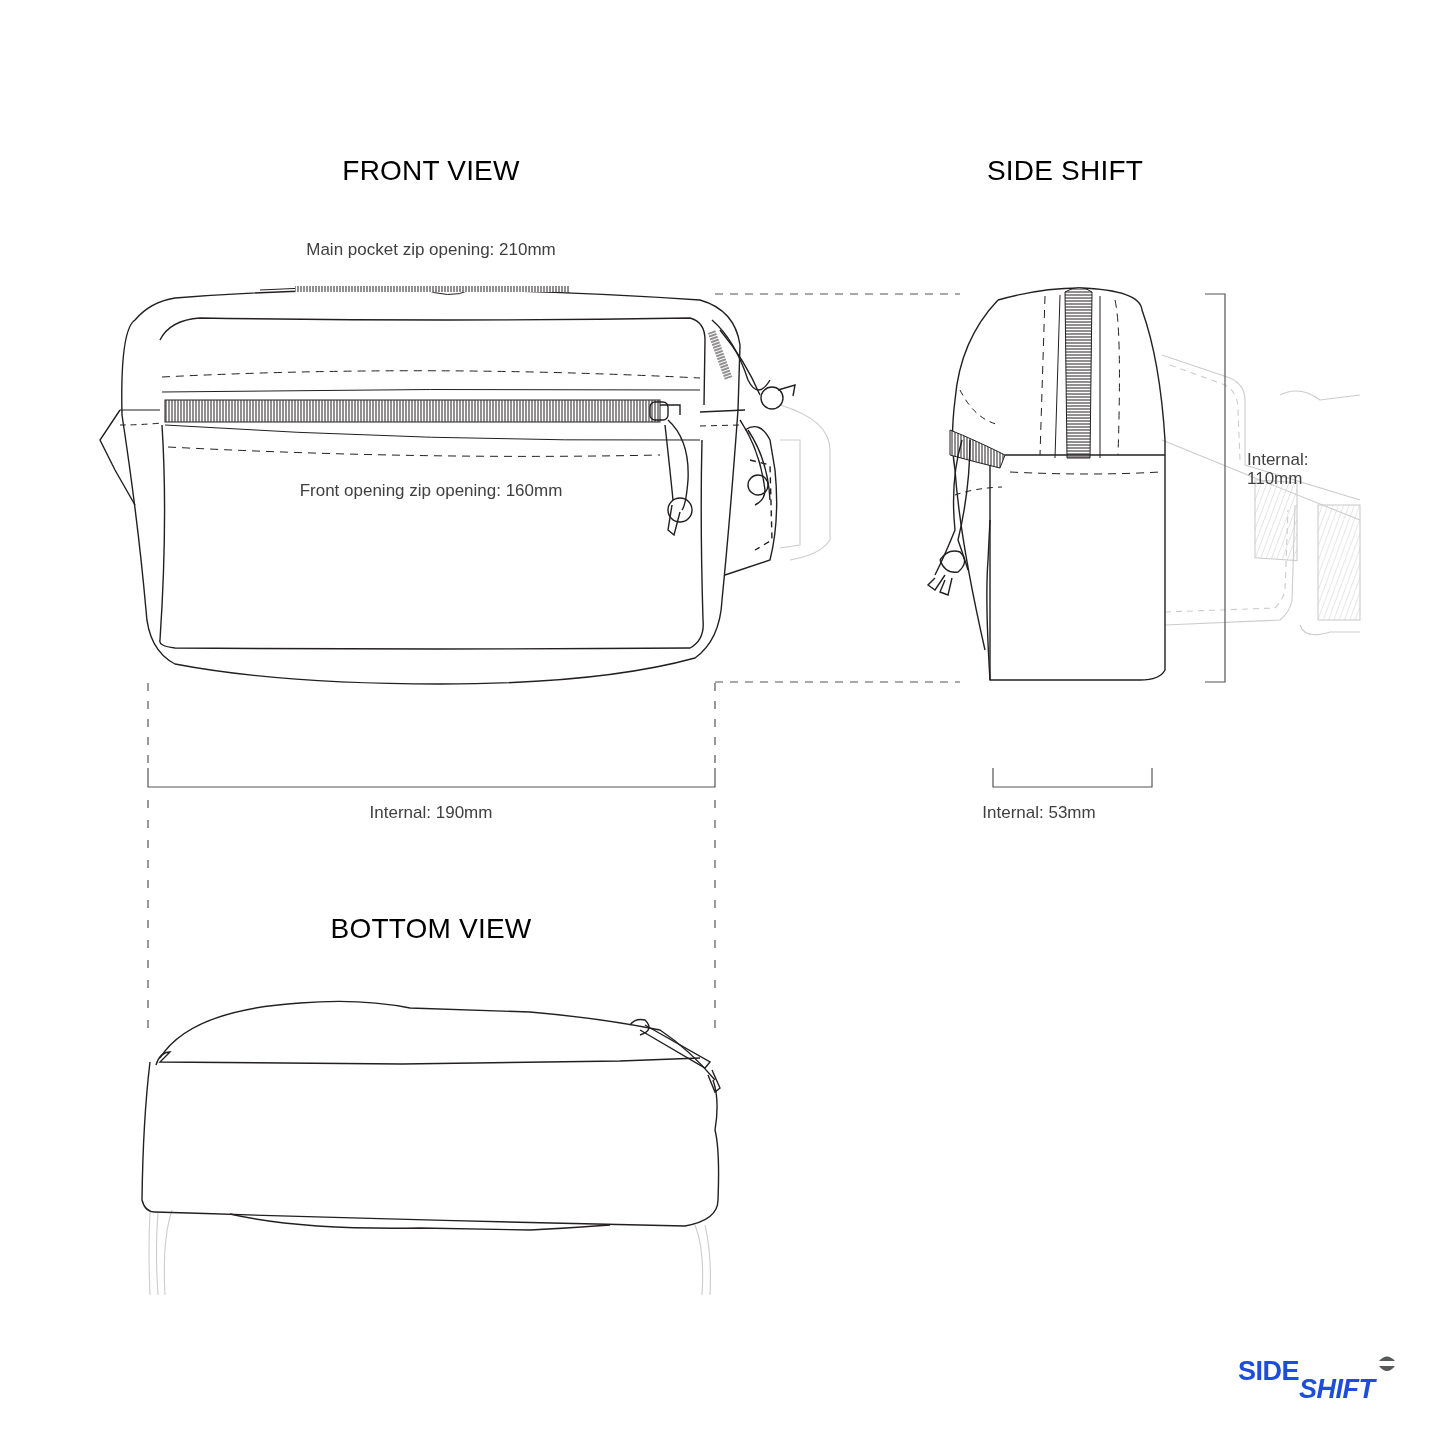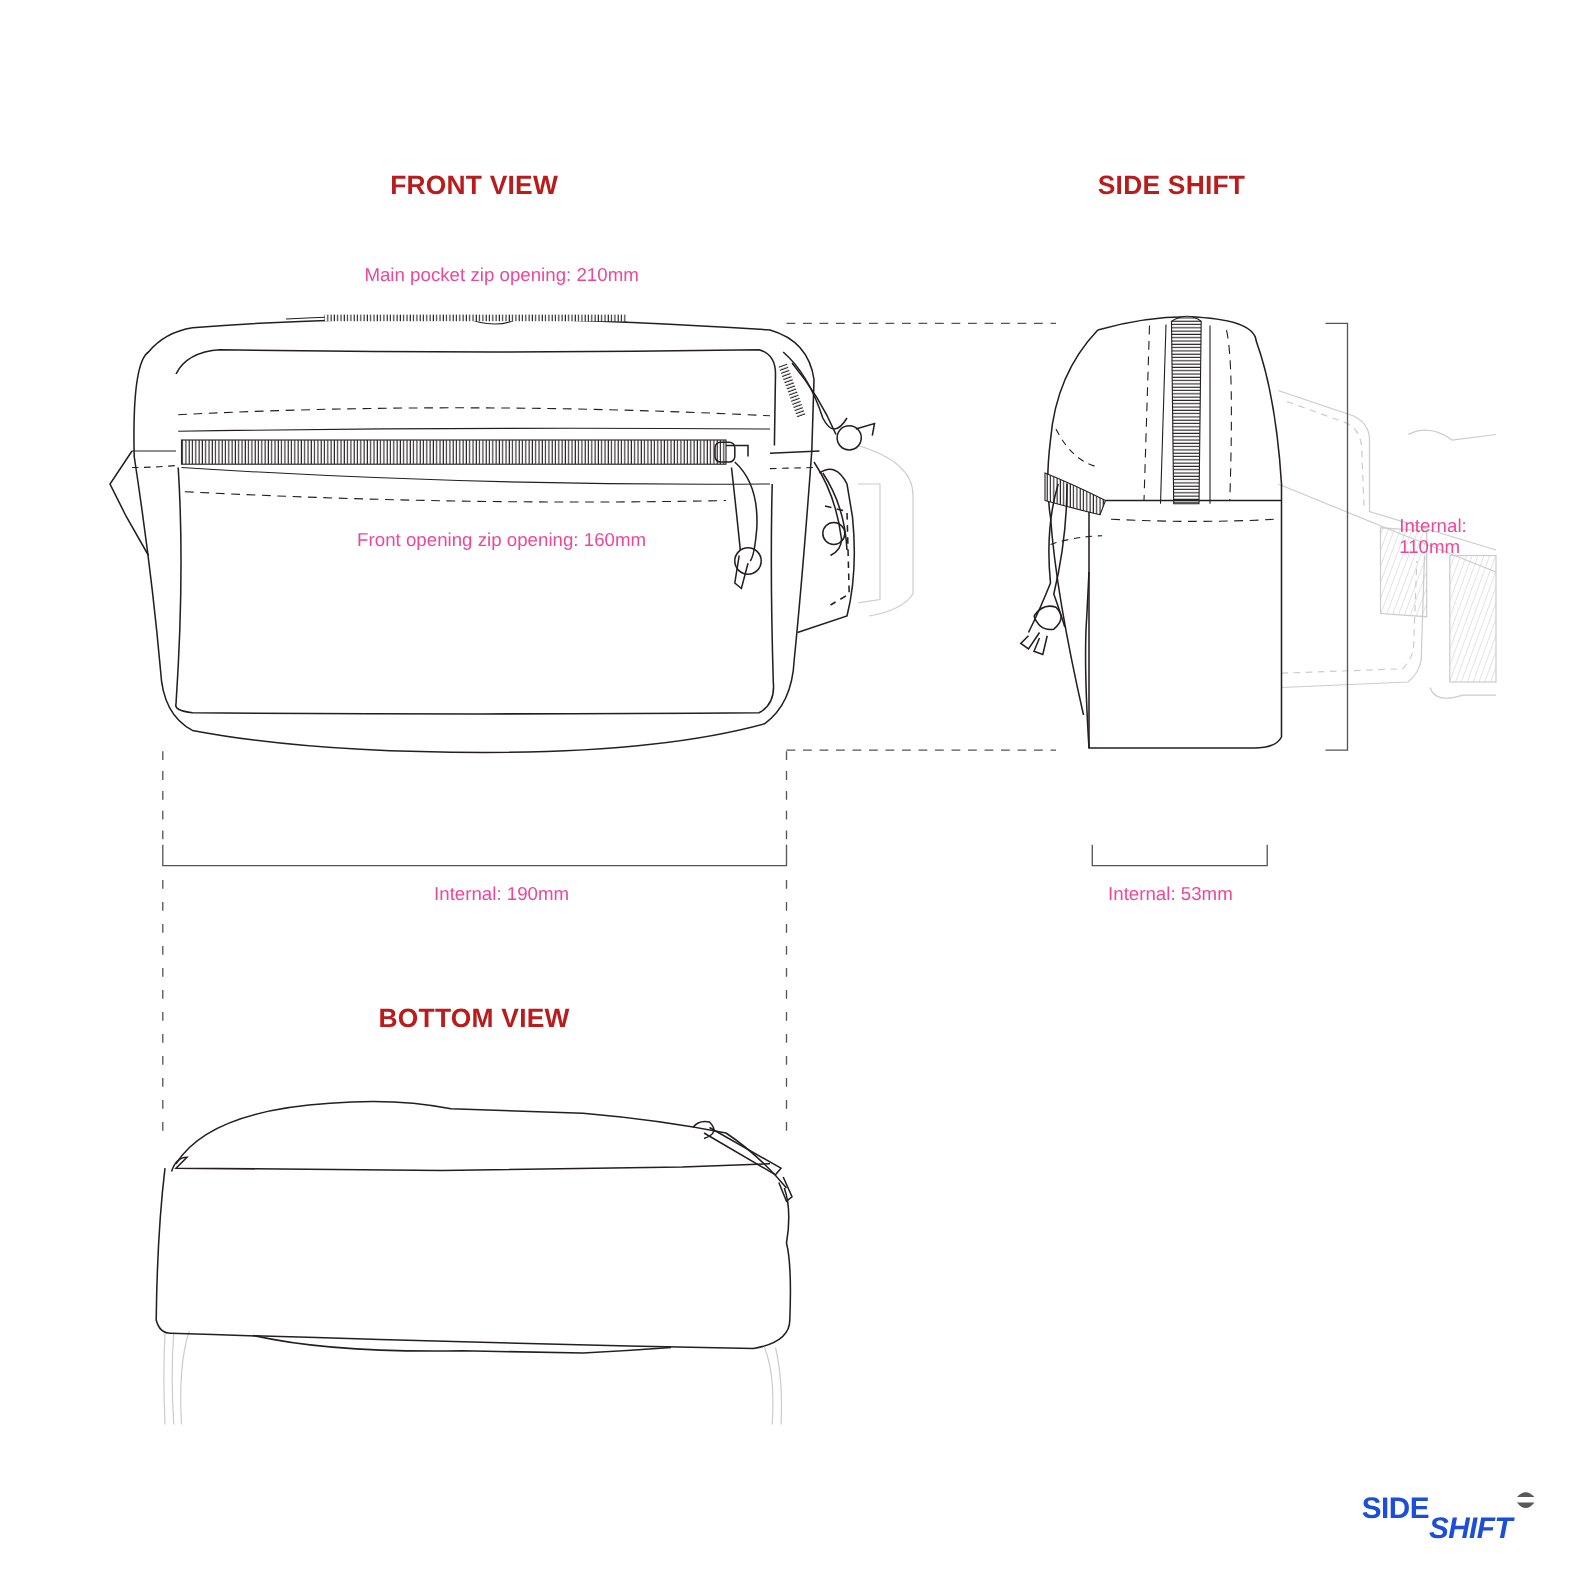--- a/index.html
+++ b/index.html
@@ -1,20 +1,20 @@
 <!DOCTYPE html>
 <html><head>
 <meta charset="utf-8">
 <style>
   html, body { margin: 0; padding: 0; background: #ffffff; }
   body { width: 1445px; height: 1445px; position: relative; overflow: hidden;
          font-family: "Liberation Sans", sans-serif; color: #1a1a1a; }
-  .heading { position: absolute; font-weight: bold; font-size: 24px; letter-spacing: 0.2px;
-             color: #b91c1c; white-space: nowrap; transform: translateX(-50%); }
-  .label { position: absolute; font-size: 17px; color: #ec4899; white-space: nowrap; margin-left: 25px; }
+  .heading { position: absolute; font-weight: normal; font-size: 28px; letter-spacing: 0.2px;
+             color: #000000; white-space: nowrap; transform: translateX(-50%); }
+  .label { position: absolute; font-size: 17px; color: #404040; white-space: nowrap; }
   .center { transform: translateX(-50%); }
   svg.art { position: absolute; left: 0; top: 0; }
   .logo { position: absolute; left: 1238px; top: 1338px; display: flex; align-items: center;
           font-weight: bold; font-size: 27px; color: #1d4ed8; letter-spacing: -0.5px; }
   .logo .shift { font-style: italic; margin-top: 36px; }
   .logo-mark { margin-left: 2px; margin-top: -14px; }
 </style>
 </head>
 <body>
 
@@ -167,21 +167,21 @@
       <path d="M712 1070 L720 1088 L715 1092 L708 1075"></path>
     </g>
   </g>
 
 </svg>
 
 <div class="label center" style="left:431px; top:240px;">Main pocket zip opening: 210mm</div>
 <div class="label center" style="left:431px; top:481px;">Front opening zip opening: 160mm</div>
 <div class="label center" style="left:431px; top:803px;">Internal: 190mm</div>
 <div class="label center" style="left:1039px; top:803px;">Internal: 53mm</div>
-<div class="label" style="left:1247px; top:469px; line-height:19px;">
+<div class="label" style="left:1247px; top:450px; line-height:19px;">
   <div>Internal:</div>
   <div>110mm</div>
 </div>
 
 <div class="logo">
   <span>SIDE</span>
     <span class="shift">SHIFT</span>
   <svg class="logo-mark" width="20" height="26" viewBox="0 0 20 26">
     <path d="M2 9 Q10 0 18 9 Z" fill="#58595b"></path>
     <path d="M2 14 Q10 24 18 14 Z" fill="#58595b"></path>

